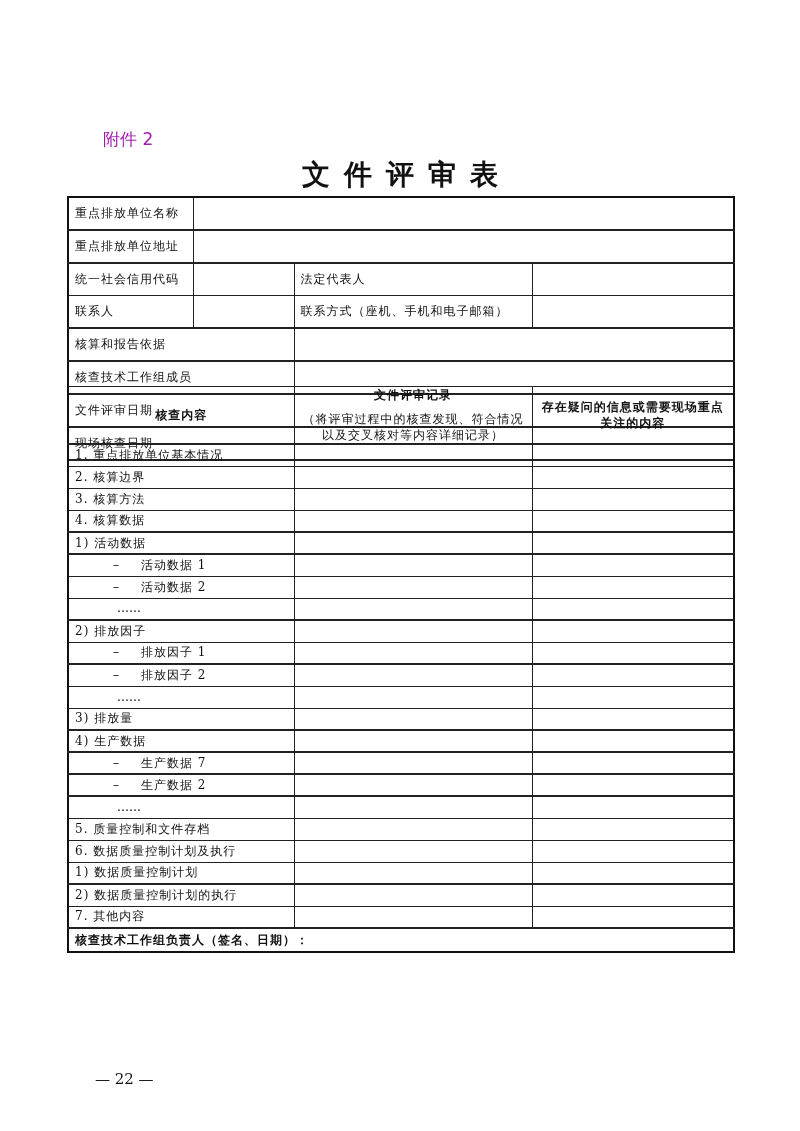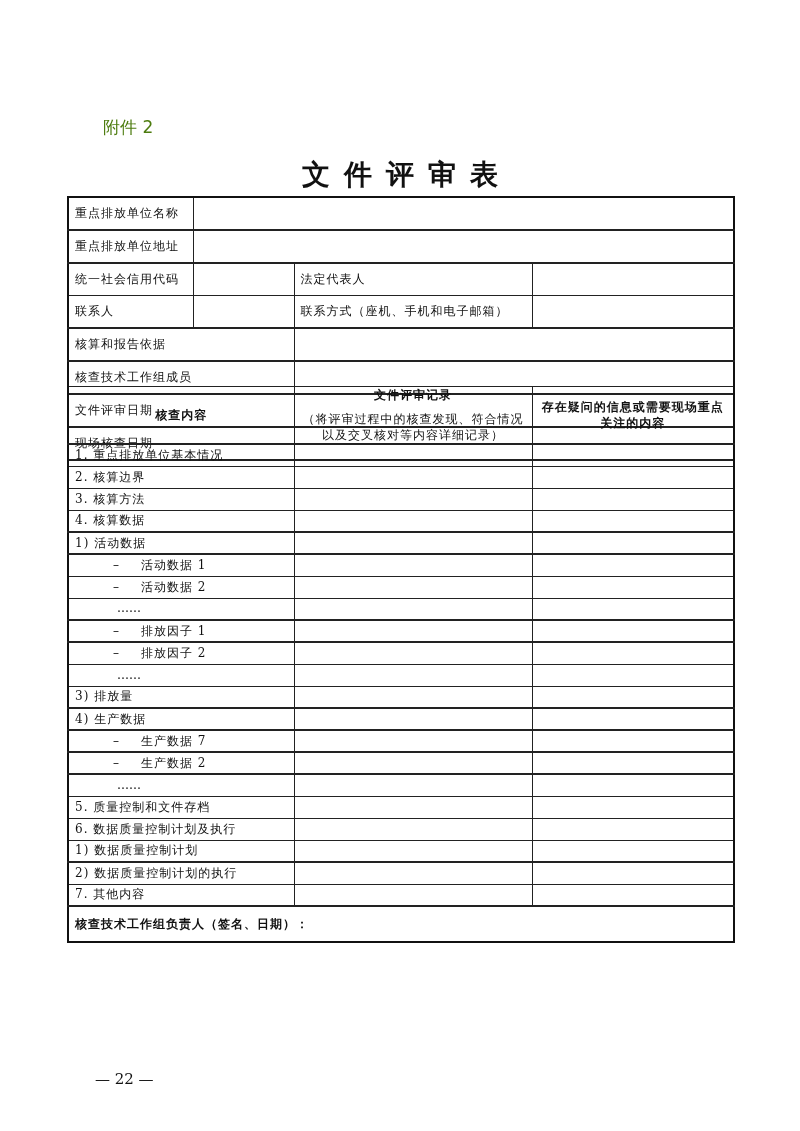--- a/index.html
+++ b/index.html
@@ -1,23 +1,23 @@
 <!DOCTYPE html>
 <html><head>
   <meta charset="utf-8">
   <style>
     html, body { margin: 0; padding: 0; background: #ffffff; }
     body {
       width: 800px; height: 1131px; position: relative; overflow: hidden;
       font-family: "DejaVu Serif", "Liberation Serif", serif; color: #111;
     }
     .attach {
-      position: absolute; left: 103px; top: 116px;
+      position: absolute; left: 103px; top: 128px;
       font-family: "DejaVu Sans", "Liberation Sans", sans-serif;
-      font-size: 17px; color: #4d7c0f;
+      font-size: 17px; color: #a21caf;
     }
     .title {
       position: absolute; left: 0; width: 800px; top: 156px; text-align: center;
       font-size: 28px; font-weight: bold; letter-spacing: 14px; padding-left: 14px;
       box-sizing: border-box;
     }
     td.head { height: 56px !important; white-space: normal !important; text-align: center; }
     td.sign { font-weight: bold; height: 24px; }
     .page-num {
       position: absolute; left: 95px; top: 1044px;
@@ -103,21 +103,21 @@
     vertical-align: middle; line-height: 15px; letter-spacing: 1px;
     white-space: nowrap; overflow: hidden; box-sizing: border-box;
   }
   table.review tr.thick td { border-bottom: 2px solid #222; }
   table.review td.head { height: 62px; white-space: normal; text-align: center; line-height: 16px; padding: 0 8px; }
   table.review td.head .t { font-weight: bold; display: block; }
   table.review td.head .n { display: block; margin-top: 8px; }
   table.review td.dash-cell { padding-left: 44px; }
   table.review td.dash-cell .dash { display: inline-block; width: 28px; }
   table.review td.ell-cell { padding-left: 48px; letter-spacing: 0; }
-  table.review td.sign { font-weight: bold; height: 36px; }
+  table.review td.sign { font-weight: bold; height: 24px; }
 </style>
 
 <table class="review">
   <colgroup>
     <col style="width:226px">
     <col style="width:238px">
     <col style="width:202px">
   </colgroup>
   <tbody id="review-body">
     <tr class="thick">
@@ -166,20 +166,25 @@
     <tr>
         <td class="dash-cell"><span class="dash">–</span><span>活动数据 2</span></td>
         <td></td>
         <td></td>
       </tr>
     <tr class="thick">
         <td class="ell-cell">……</td>
         <td></td>
         <td></td>
       </tr>
+    <tr>
+        <td>2) 排放因子</td>
+        <td></td>
+        <td></td>
+      </tr>
     <tr class="thick">
         <td class="dash-cell"><span class="dash">–</span><span>排放因子 1</span></td>
         <td></td>
         <td></td>
       </tr>
     <tr>
         <td class="dash-cell"><span class="dash">–</span><span>排放因子 2</span></td>
         <td></td>
         <td></td>
       </tr>

